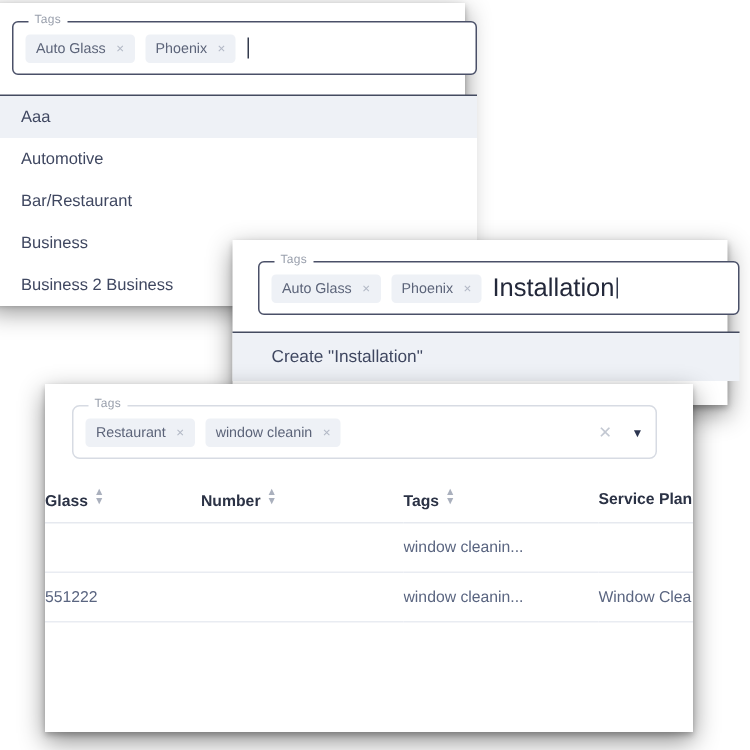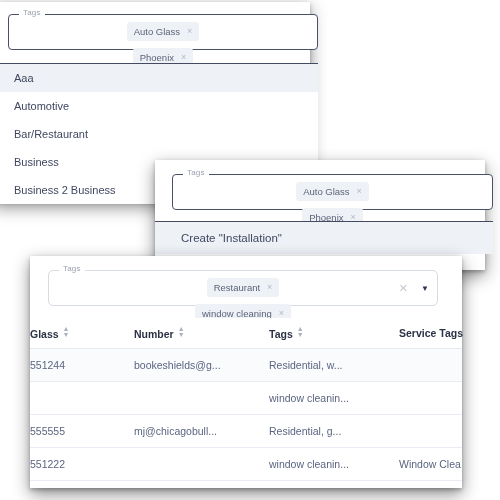--- a/index.html
+++ b/index.html
@@ -30,34 +30,34 @@
   }
   .tagfield.soft{ border:1px solid #d7dbe3; border-radius:5px; }
   .legend{
     position:absolute; top:-7px; left:10px;
     background:#fff; padding:0 4px;
     font-size:8px; color:#9aa0ad; letter-spacing:.2px;
     line-height:10px;
   }
   .chips{
     display:flex; align-items:center; gap:7px;
-    padding:7px 8px; box-sizing:border-box; height:100%;flex-direction:column;
+    padding:7px 8px; box-sizing:border-box; height:100%;
   }
   .chip{
     display:inline-flex; align-items:center; gap:7px;
     background:#eef1f6; color:#5c6479;
     border-radius:3px; padding:4px 7px;
     font-size:9.5px; white-space:nowrap;
   }
   .chip .x{ color:#b3b9c6; font-size:9px; line-height:1; }
   .caret{
     display:inline-block; width:1px; height:13px;
     background:#333a4d; margin-left:2px;
   }
-  .typed{ font-size:13px; color:#23283a; display:inline-flex; align-items:center;margin-left:28px; }
+  .typed{ font-size:17px; color:#23283a; display:inline-flex; align-items:center; }
   .typed .caret{ height:14px; margin-left:1px; }
 
   
   .optlist{ border-top:1px solid #444b60; }
   .opt{
     padding:7px 22px; font-size:11px; color:#3f4760;
     background:#fff; line-height:14px;
   }
   .opt.sel{ background:#eef1f6; }
 
@@ -168,21 +168,21 @@
 <div class="panel" id="panel3">
 
   <div class="tagfield soft" id="p3field">
     <span class="legend">Tags</span>
     <div class="chips">
       <span class="chip">
         <span>Restaurant</span>
         <span class="x">×</span>
       </span>
       <span class="chip">
-        <span>window cleaning</span>
+        <span>window cleanin</span>
         <span class="x">×</span>
       </span>
     </div>
     <div class="fieldicons">
       <span class="ic-x">✕</span>
       <span class="ic-dd">▼</span>
     </div>
   </div>
 
   <div class="tblwrap">
@@ -192,41 +192,29 @@
           <th class="colA">
             <span>Glass</span><span class="sortic">▲<br>▼</span>
           </th>
           <th class="colB">
             <span>Number</span><span class="sortic">▲<br>▼</span>
           </th>
           <th class="colC">
             <span>Tags</span><span class="sortic">▲<br>▼</span>
           </th>
           <th class="colD">
-            <span>Service Tags</span>
+            <span>Service Plan</span>
           </th>
         </tr>
       </thead>
       <tbody>
-        <tr class="alt">
-          <td class="colA">551244</td>
-          <td class="colB">bookeshields@g...</td>
-          <td class="colC">Residential, w...</td>
-          <td class="colD"></td>
-        </tr>
         <tr>
           <td class="colA"></td>
           <td class="colB"></td>
           <td class="colC">window cleanin...</td>
-          <td class="colD"></td>
-        </tr>
-        <tr>
-          <td class="colA">555555</td>
-          <td class="colB">mj@chicagobull...</td>
-          <td class="colC">Residential, g...</td>
           <td class="colD"></td>
         </tr>
         <tr>
           <td class="colA">551222</td>
           <td class="colB"></td>
           <td class="colC">window cleanin...</td>
           <td class="colD">Window Clea</td>
         </tr>
       </tbody>
     </table>

